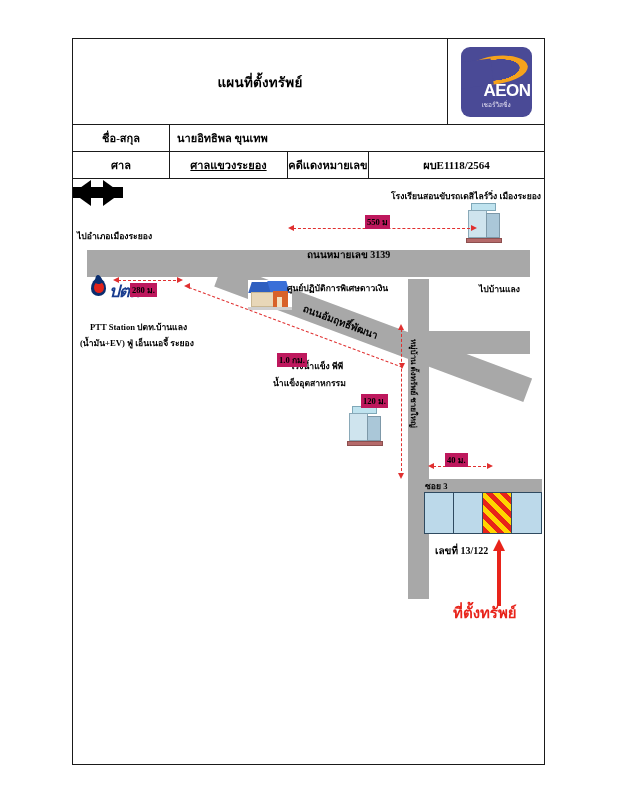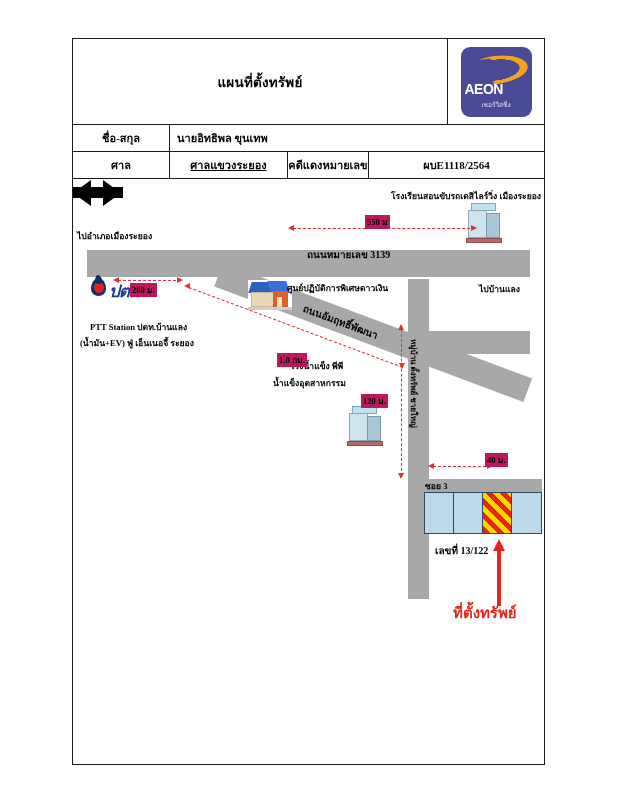--- a/index.html
+++ b/index.html
@@ -12,21 +12,21 @@
   
   #header-row{position:absolute;left:0;top:0;width:100%;height:86px;border-bottom:1.4px solid #1a1a1a;box-sizing:border-box;}
   #title-cell{position:absolute;left:0;top:0;right:97px;height:100%;display:flex;align-items:center;justify-content:center;}
   #doc-title{font-size:13.5px;font-weight:700;letter-spacing:.2px;}
   #logo-cell{position:absolute;right:0;top:0;width:97px;height:100%;border-left:1.4px solid #1a1a1a;box-sizing:border-box;display:flex;align-items:center;justify-content:center;}
   #aeon-logo{width:71px;height:70px;border-radius:9px;background:#4a4a96;position:relative;overflow:hidden;}
   .aeon-swoosh{position:absolute;left:3px;top:9px;width:64px;height:28px;border-radius:50%;
      background:radial-gradient(ellipse at 50% 50%, #4a4a96 0 52%, #f5a21c 53% 100%);
      transform:rotate(-7deg);}
   .aeon-swoosh:after{content:"";position:absolute;left:-6px;top:2px;width:34px;height:26px;background:#4a4a96;border-radius:0 0 0 0;}
-  .aeon-word{position:absolute;left:4px;top:34px;width:61px;color:#fff;font-family:"Liberation Sans",sans-serif;font-size:14px;font-weight:700;letter-spacing:-0.5px;}
+  .aeon-word{position:absolute;left:16px;top:34px;width:61px;text-align:center;color:#fff;font-family:"Liberation Sans",sans-serif;font-size:17px;font-weight:700;letter-spacing:-0.5px;}
   .aeon-sub{position:absolute;left:5px;top:53px;width:61px;text-align:center;color:#e9e4f4;font-size:6.5px;}
 
   
   .info-row{position:absolute;left:0;width:100%;box-sizing:border-box;border-bottom:1.4px solid #1a1a1a;}
   #info-row-1{top:86px;height:27px;}
   #info-row-2{top:113px;height:27px;}
   .cell{position:absolute;top:0;height:100%;display:flex;align-items:center;box-sizing:border-box;font-size:11px;font-weight:700;}
   .cell.center{justify-content:center;}
   .cell.left{justify-content:flex-start;padding-left:7px;}
   .vdiv{border-right:1.4px solid #1a1a1a;}
@@ -203,21 +203,21 @@
       <div class="dimlbl" style="left:204px;top:174px;">1.0 กม.</div>
 
       <div class="dim-v" style="left:328px;top:150px;height:147px;"></div>
       <div class="dtip u" style="left:324.5px;top:145px;"></div>
       <div class="dtip d" style="left:324.5px;top:294px;"></div>
       <div class="dimlbl" style="left:288px;top:215px;">120 ม.</div>
 
       <div class="dim" style="left:360px;top:287px;width:58px;"></div>
       <div class="dtip l" style="left:355px;top:283.5px;"></div>
       <div class="dtip r" style="left:414px;top:283.5px;"></div>
-      <div class="dimlbl" style="left:372px;top:274px;margin-left:40px;">40 ม.</div>
+      <div class="dimlbl" style="left:372px;top:274px;">40 ม.</div>
 
       <div id="prop-row">
         <div class="unit" style="left:0;width:30px;"></div>
         <div class="unit" style="left:29px;width:30px;"></div>
         <div class="unit target" style="left:58px;width:30px;"></div>
         <div class="unit" style="left:87px;width:31px;"></div>
       </div>
       <div class="lbl" style="left:362px;top:364px;font-size:10px;">เลขที่ 13/122</div>
 
       <div id="red-arrow">

